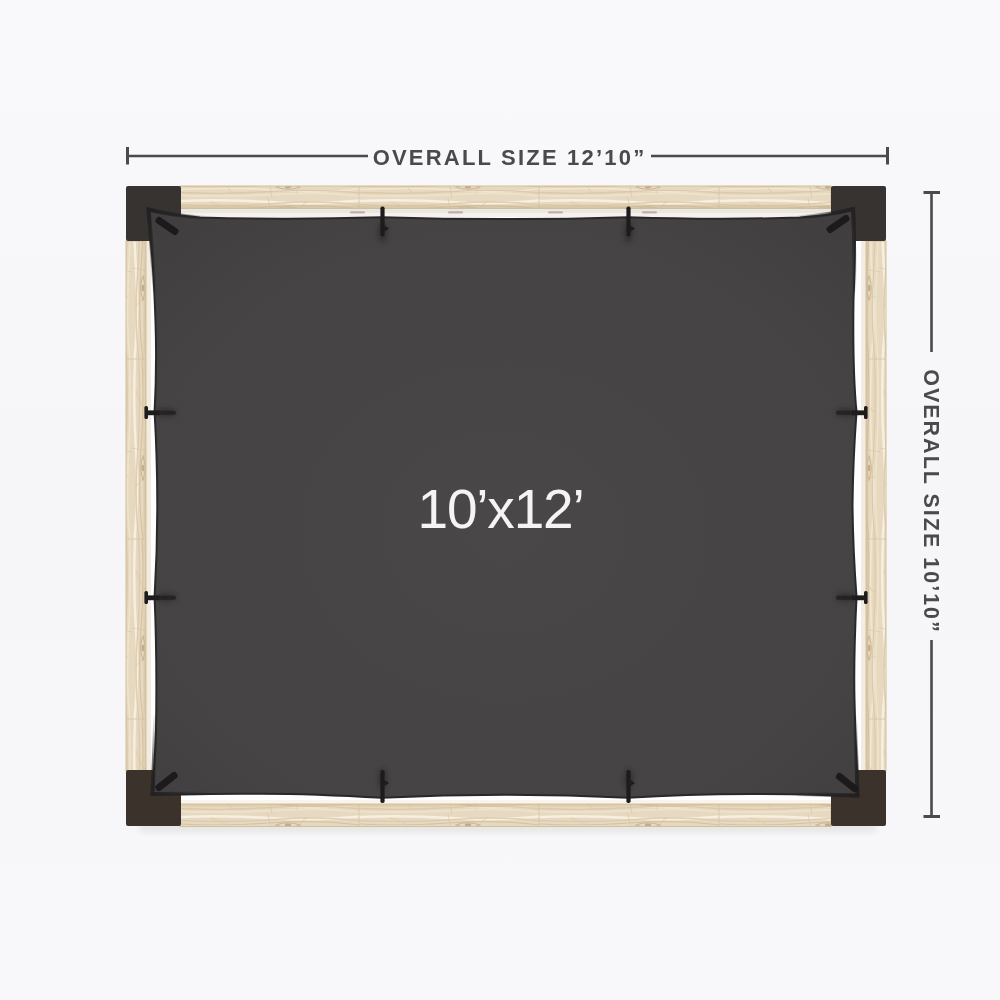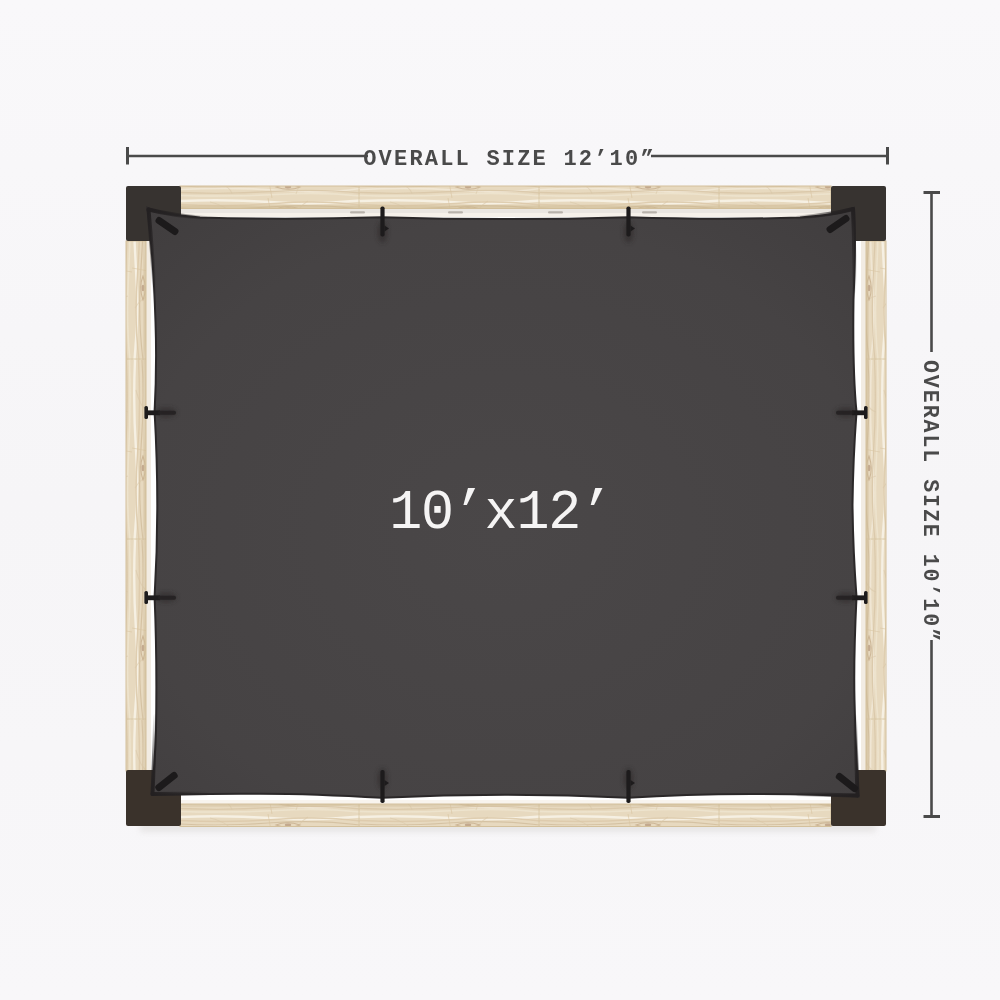--- a/index.html
+++ b/index.html
@@ -1,17 +1,17 @@
 <!DOCTYPE html>
 <html><head>
 <meta charset="utf-8">
 <style>
   html,body{margin:0;padding:0;background:#f7f6f8;}
   .stage{position:relative;width:1000px;height:1000px;overflow:hidden;
-    font-family:Liberation Mono, monospace;}
+    font-family:Liberation Sans, sans-serif;}
   svg{display:block;}
 </style>
 </head>
 <body>
 <div class="stage">
 <svg width="1000" height="1000" viewBox="0 0 1000 1000">
 <defs>
   <linearGradient id="bgGrad" x1="0" y1="0" x2="0" y2="1">
     <stop offset="0" stop-color="#f9f8fa"></stop>
     <stop offset="0.5" stop-color="#f6f5f7"></stop>

